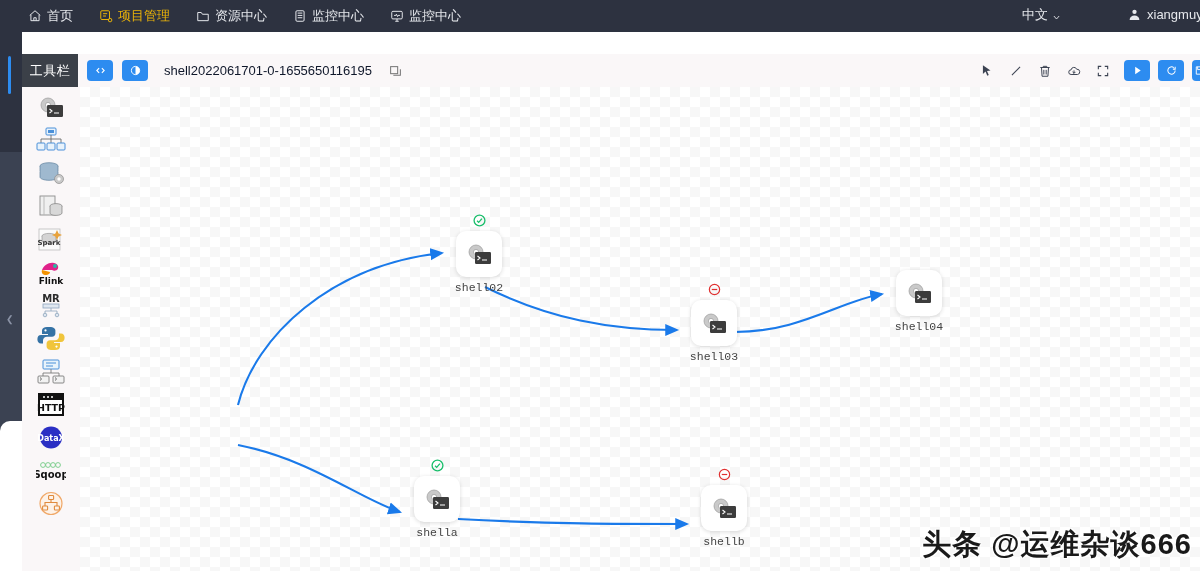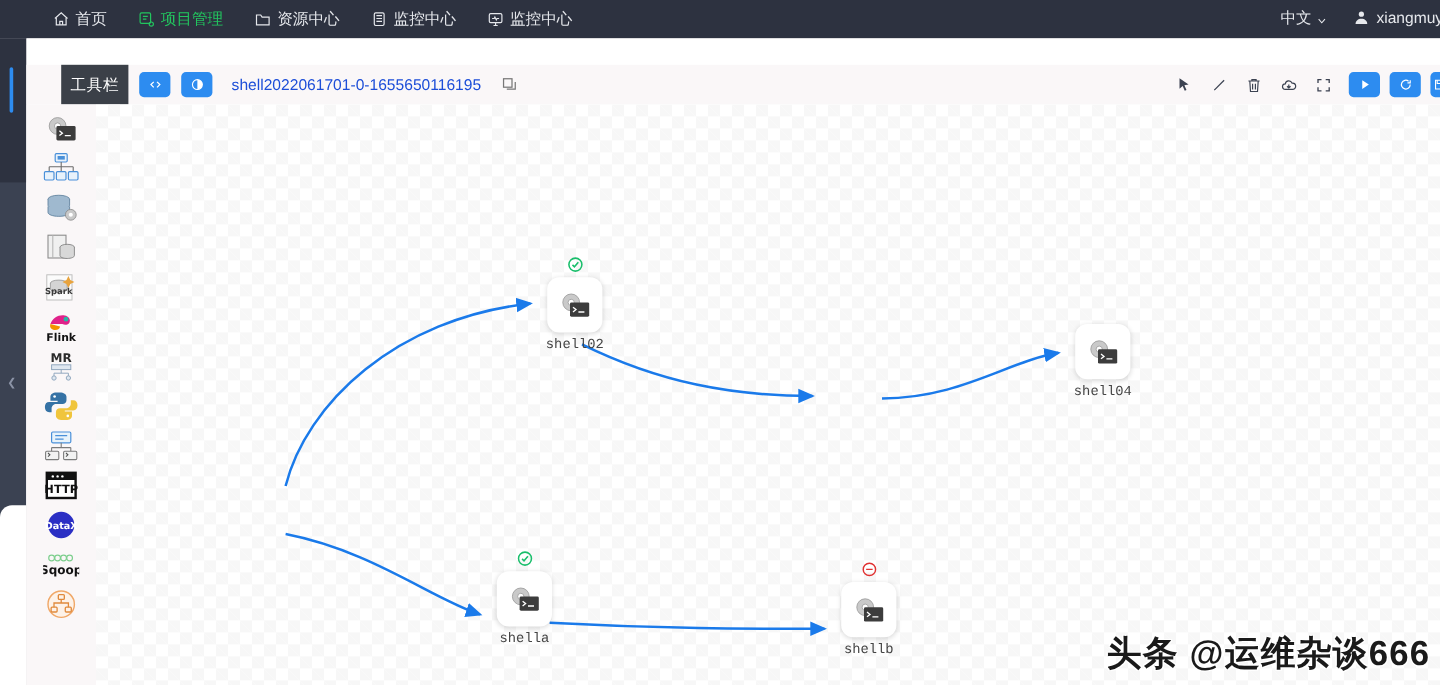--- a/index.html
+++ b/index.html
@@ -8,32 +8,32 @@
     font-family: "Liberation Sans", sans-serif;
     overflow: hidden; background: #fff;
   }
   #app { position: relative; width: 1200px; height: 571px; }
 
   
   .header {
     position: absolute; left: 0; top: 0; width: 1200px; height: 32px;
     background: #2d3240; display: flex; align-items: center;
   }
-  .hdr-left { display: flex; align-items: center; padding-left: 44px; }
+  .hdr-left { display: flex; align-items: center; padding-left: 28px; }
   .nav-item {
     display: flex; align-items: center; gap: 5px;
     color: #e6e8ec; font-size: 13px; margin-right: 26px;
     cursor: pointer; white-space: nowrap;
   }
-  .nav-item.active { color: #22c55e; }
+  .nav-item.active { color: #eab308; }
   .nav-item .ico { display: inline-flex; width: 14px; height: 14px; }
   .nav-item .ico svg { width: 14px; height: 14px; }
   .hdr-right {
     position: absolute; right: 0; top: 0; height: 29px;
-    display: flex; align-items: center; padding-right: 0;
+    display: flex; align-items: center; padding-right: 0; gap: 45px;
   }
   .lang {
     display: flex; align-items: center; gap: 4px; color: #e6e8ec;
     font-size: 13px; margin-right: 22px; cursor: pointer;
   }
   .chev { width: 9px; height: 9px; display: inline-block; }
   .user {
     display: flex; align-items: center; gap: 6px; color: #e6e8ec;
     font-size: 13px; cursor: pointer; white-space: nowrap;
     overflow: hidden; max-width: 72px;
@@ -61,35 +61,35 @@
 
   
   .bench {
     position: absolute; left: 22px; top: 32px;
     width: 1178px; height: 539px; background: #fff;
   }
 
   
   .toolbar {
     position: absolute; left: 0; top: 22px; width: 1178px; height: 33px;
-    background: #faf7f8; display: flex; align-items: center; padding-left: 29px;
+    background: #faf7f8; display: flex; align-items: center;
   }
   .tb-label {
     width: 56px; height: 33px; background: #3b4048; color: #fff;
     font-size: 13px; display: flex; align-items: center;
     justify-content: center; letter-spacing: 0.5px;
   }
   .tb-btn {
     width: 26px; height: 21px; border-radius: 4px; background: #2d8cf0;
     margin-left: 9px; display: flex; align-items: center;
     justify-content: center; cursor: pointer; color: #fff;
   }
   .tb-btn svg { width: 11px; height: 11px; }
   .tb-name {
-    margin-left: 16px; font-size: 13px; color: #1d4ed8; white-space: nowrap;
+    margin-left: 16px; font-size: 13px; color: #0f172a; white-space: nowrap;
   }
   .tb-copy { margin-left: 17px; width: 13px; height: 13px; cursor: pointer; color: #777; }
   .tb-right {
     position: absolute; right: 0; top: 0; height: 33px;
     display: flex; align-items: center;
   }
   .tb-ico {
     width: 15px; height: 15px; margin-right: 14px; color: #3c4352;
     cursor: pointer; display: flex; align-items: center; justify-content: center;
   }
@@ -484,20 +484,37 @@
           <svg class="glyph" viewBox="0 0 30 27">
             <circle cx="12" cy="11" r="7" fill="#c9c9c9" stroke="#9b9b9b" stroke-width="0.7"></circle>
             <circle cx="12" cy="11" r="2.6" fill="#fff" stroke="#9b9b9b" stroke-width="0.7"></circle>
             <rect x="11" y="11" width="16" height="12" rx="1.2" fill="#3c3c3c"></rect>
             <path d="M13.5 15l2.5 2-2.5 2M18 19h5" stroke="#fff" stroke-width="1.1" fill="none"></path>
           </svg>
         </div>
         <div class="node-label">shell02</div>
       </div>
 
+      <div class="node" style="left:611px; top:213px;">
+        <div class="badge">
+          <svg viewBox="0 0 24 24" fill="none" stroke="#e03131" stroke-width="2.2">
+            <circle cx="12" cy="12" r="9.5"></circle>
+              <path d="M7 12h10"></path>
+          </svg>
+        </div>
+        <div class="node-box">
+          <svg class="glyph" viewBox="0 0 30 27">
+            <circle cx="12" cy="11" r="7" fill="#c9c9c9" stroke="#9b9b9b" stroke-width="0.7"></circle>
+            <circle cx="12" cy="11" r="2.6" fill="#fff" stroke="#9b9b9b" stroke-width="0.7"></circle>
+            <rect x="11" y="11" width="16" height="12" rx="1.2" fill="#3c3c3c"></rect>
+            <path d="M13.5 15l2.5 2-2.5 2M18 19h5" stroke="#fff" stroke-width="1.1" fill="none"></path>
+          </svg>
+        </div>
+        <div class="node-label">shell03</div>
+      </div>
 
       <div class="node" style="left:816px; top:183px;">
         <div class="node-box">
           <svg class="glyph" viewBox="0 0 30 27">
             <circle cx="12" cy="11" r="7" fill="#c9c9c9" stroke="#9b9b9b" stroke-width="0.7"></circle>
             <circle cx="12" cy="11" r="2.6" fill="#fff" stroke="#9b9b9b" stroke-width="0.7"></circle>
             <rect x="11" y="11" width="16" height="12" rx="1.2" fill="#3c3c3c"></rect>
             <path d="M13.5 15l2.5 2-2.5 2M18 19h5" stroke="#fff" stroke-width="1.1" fill="none"></path>
           </svg>
         </div>

